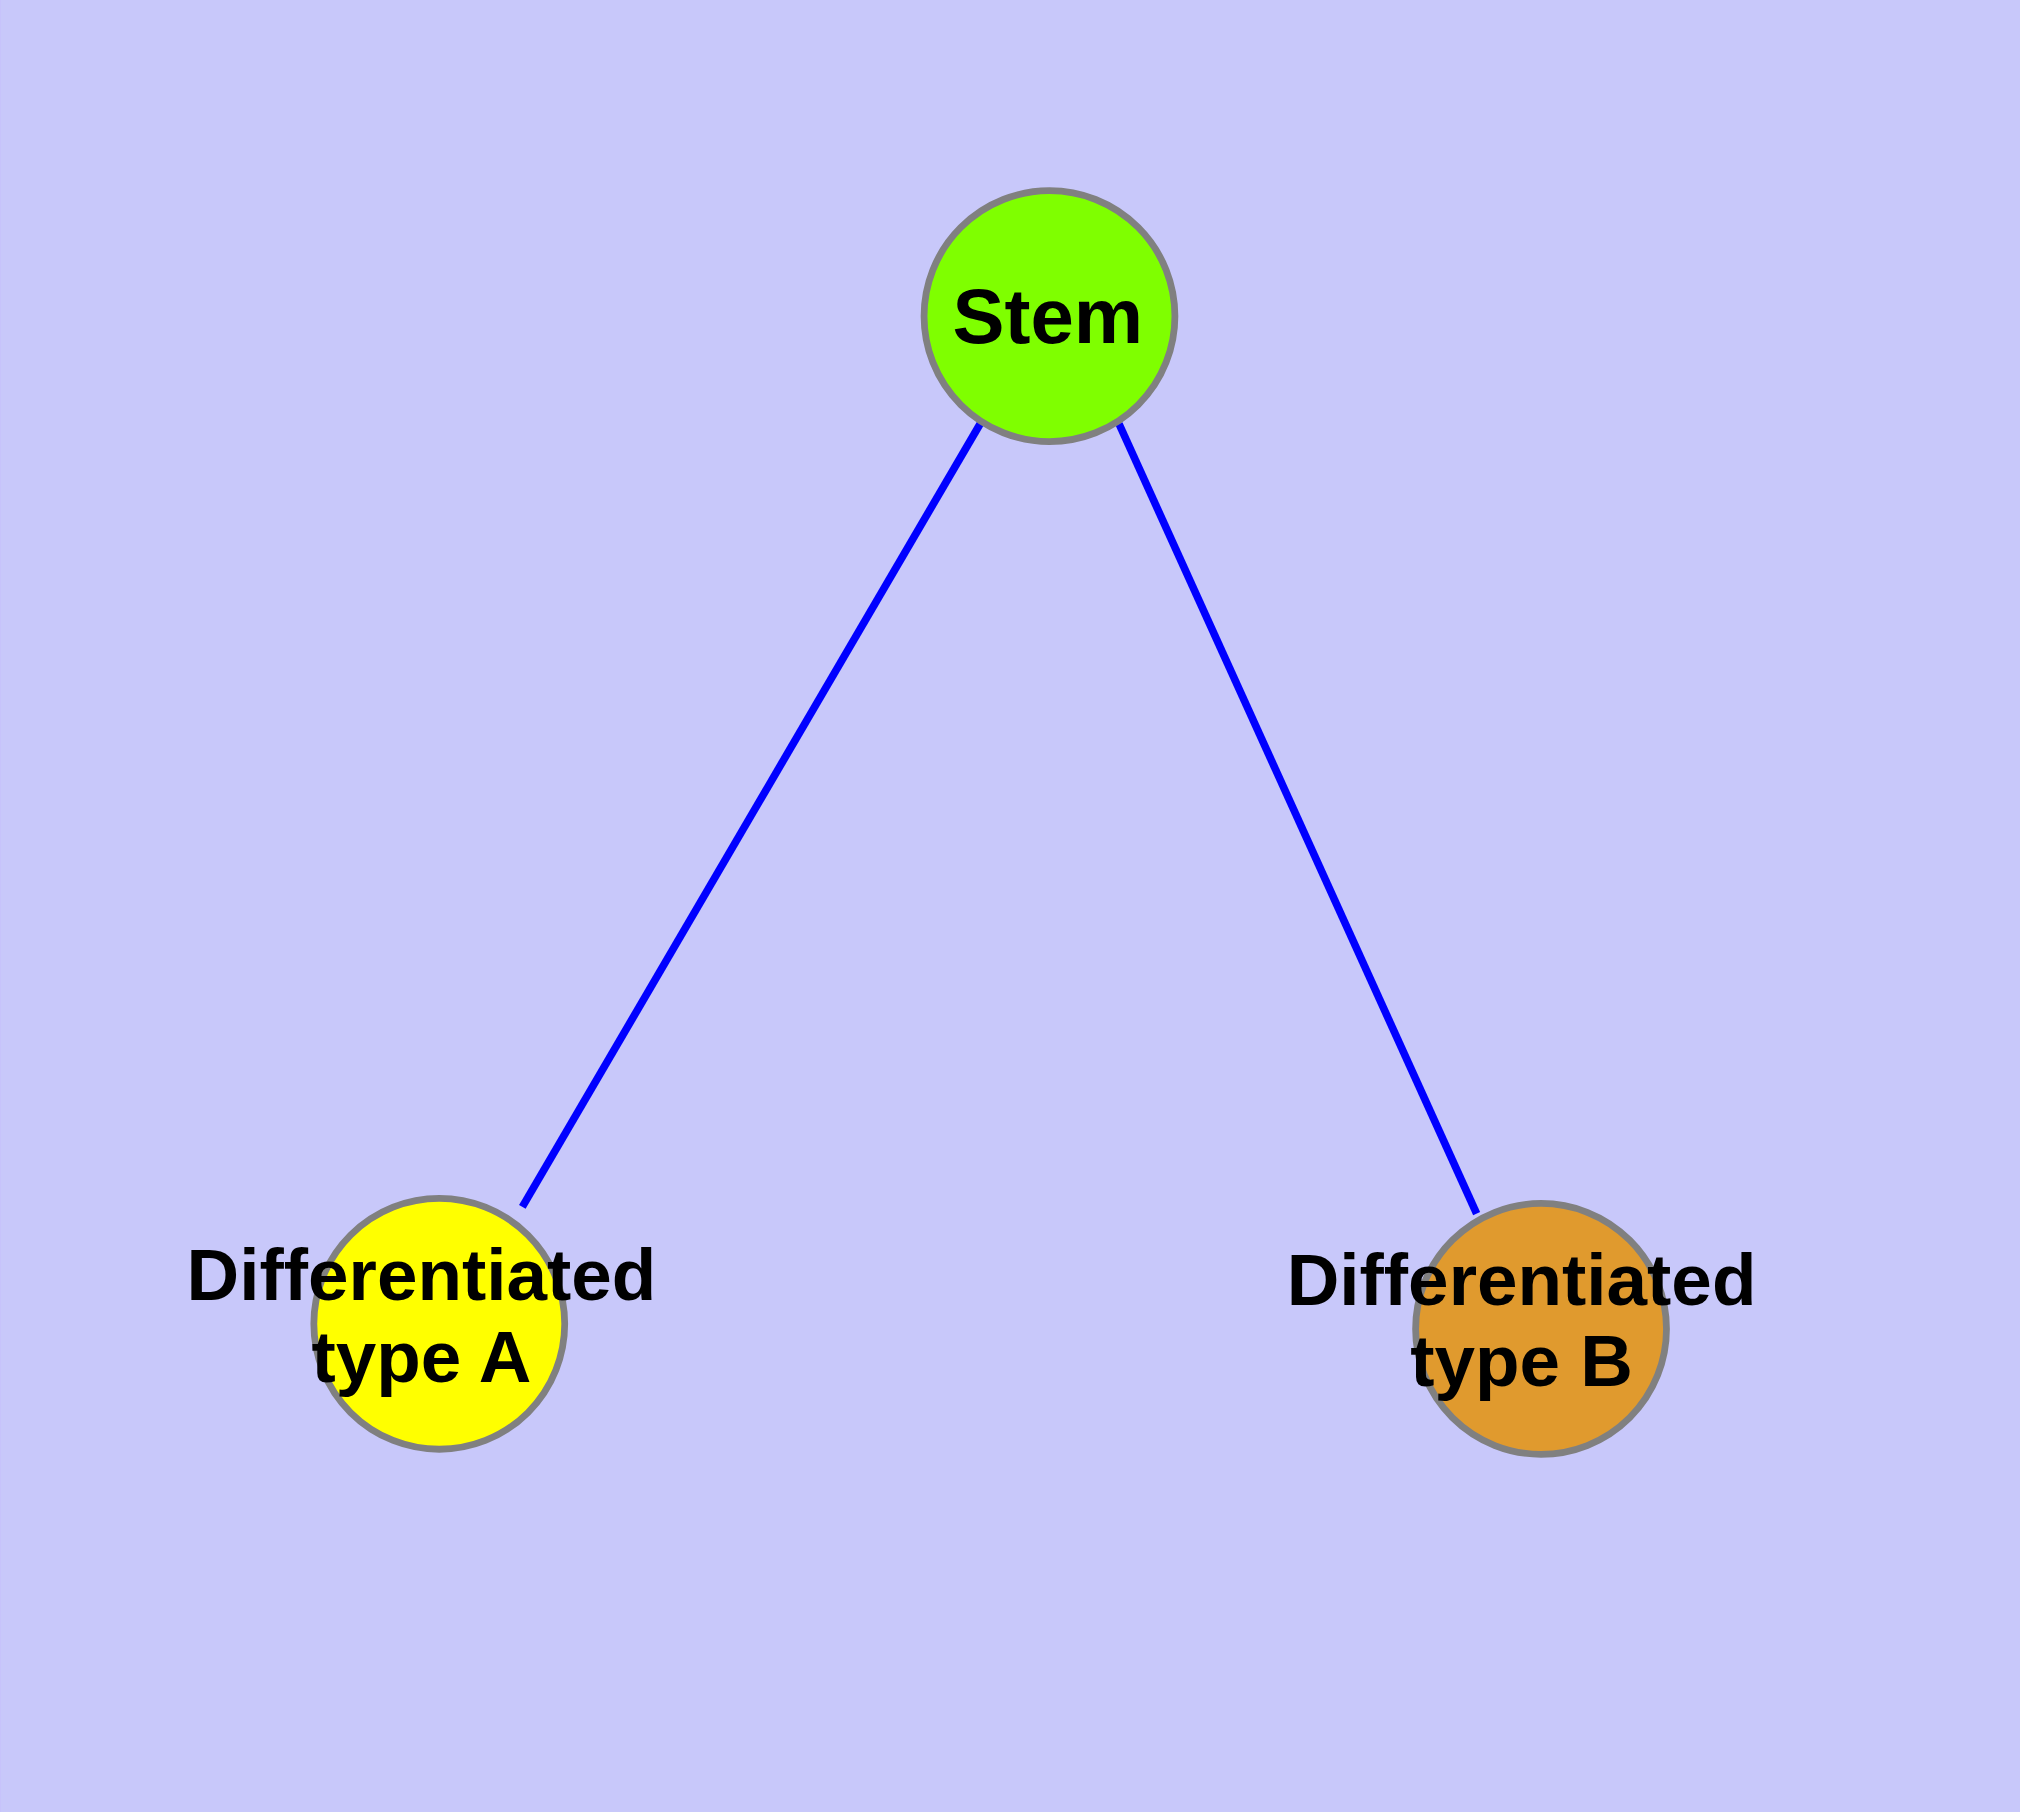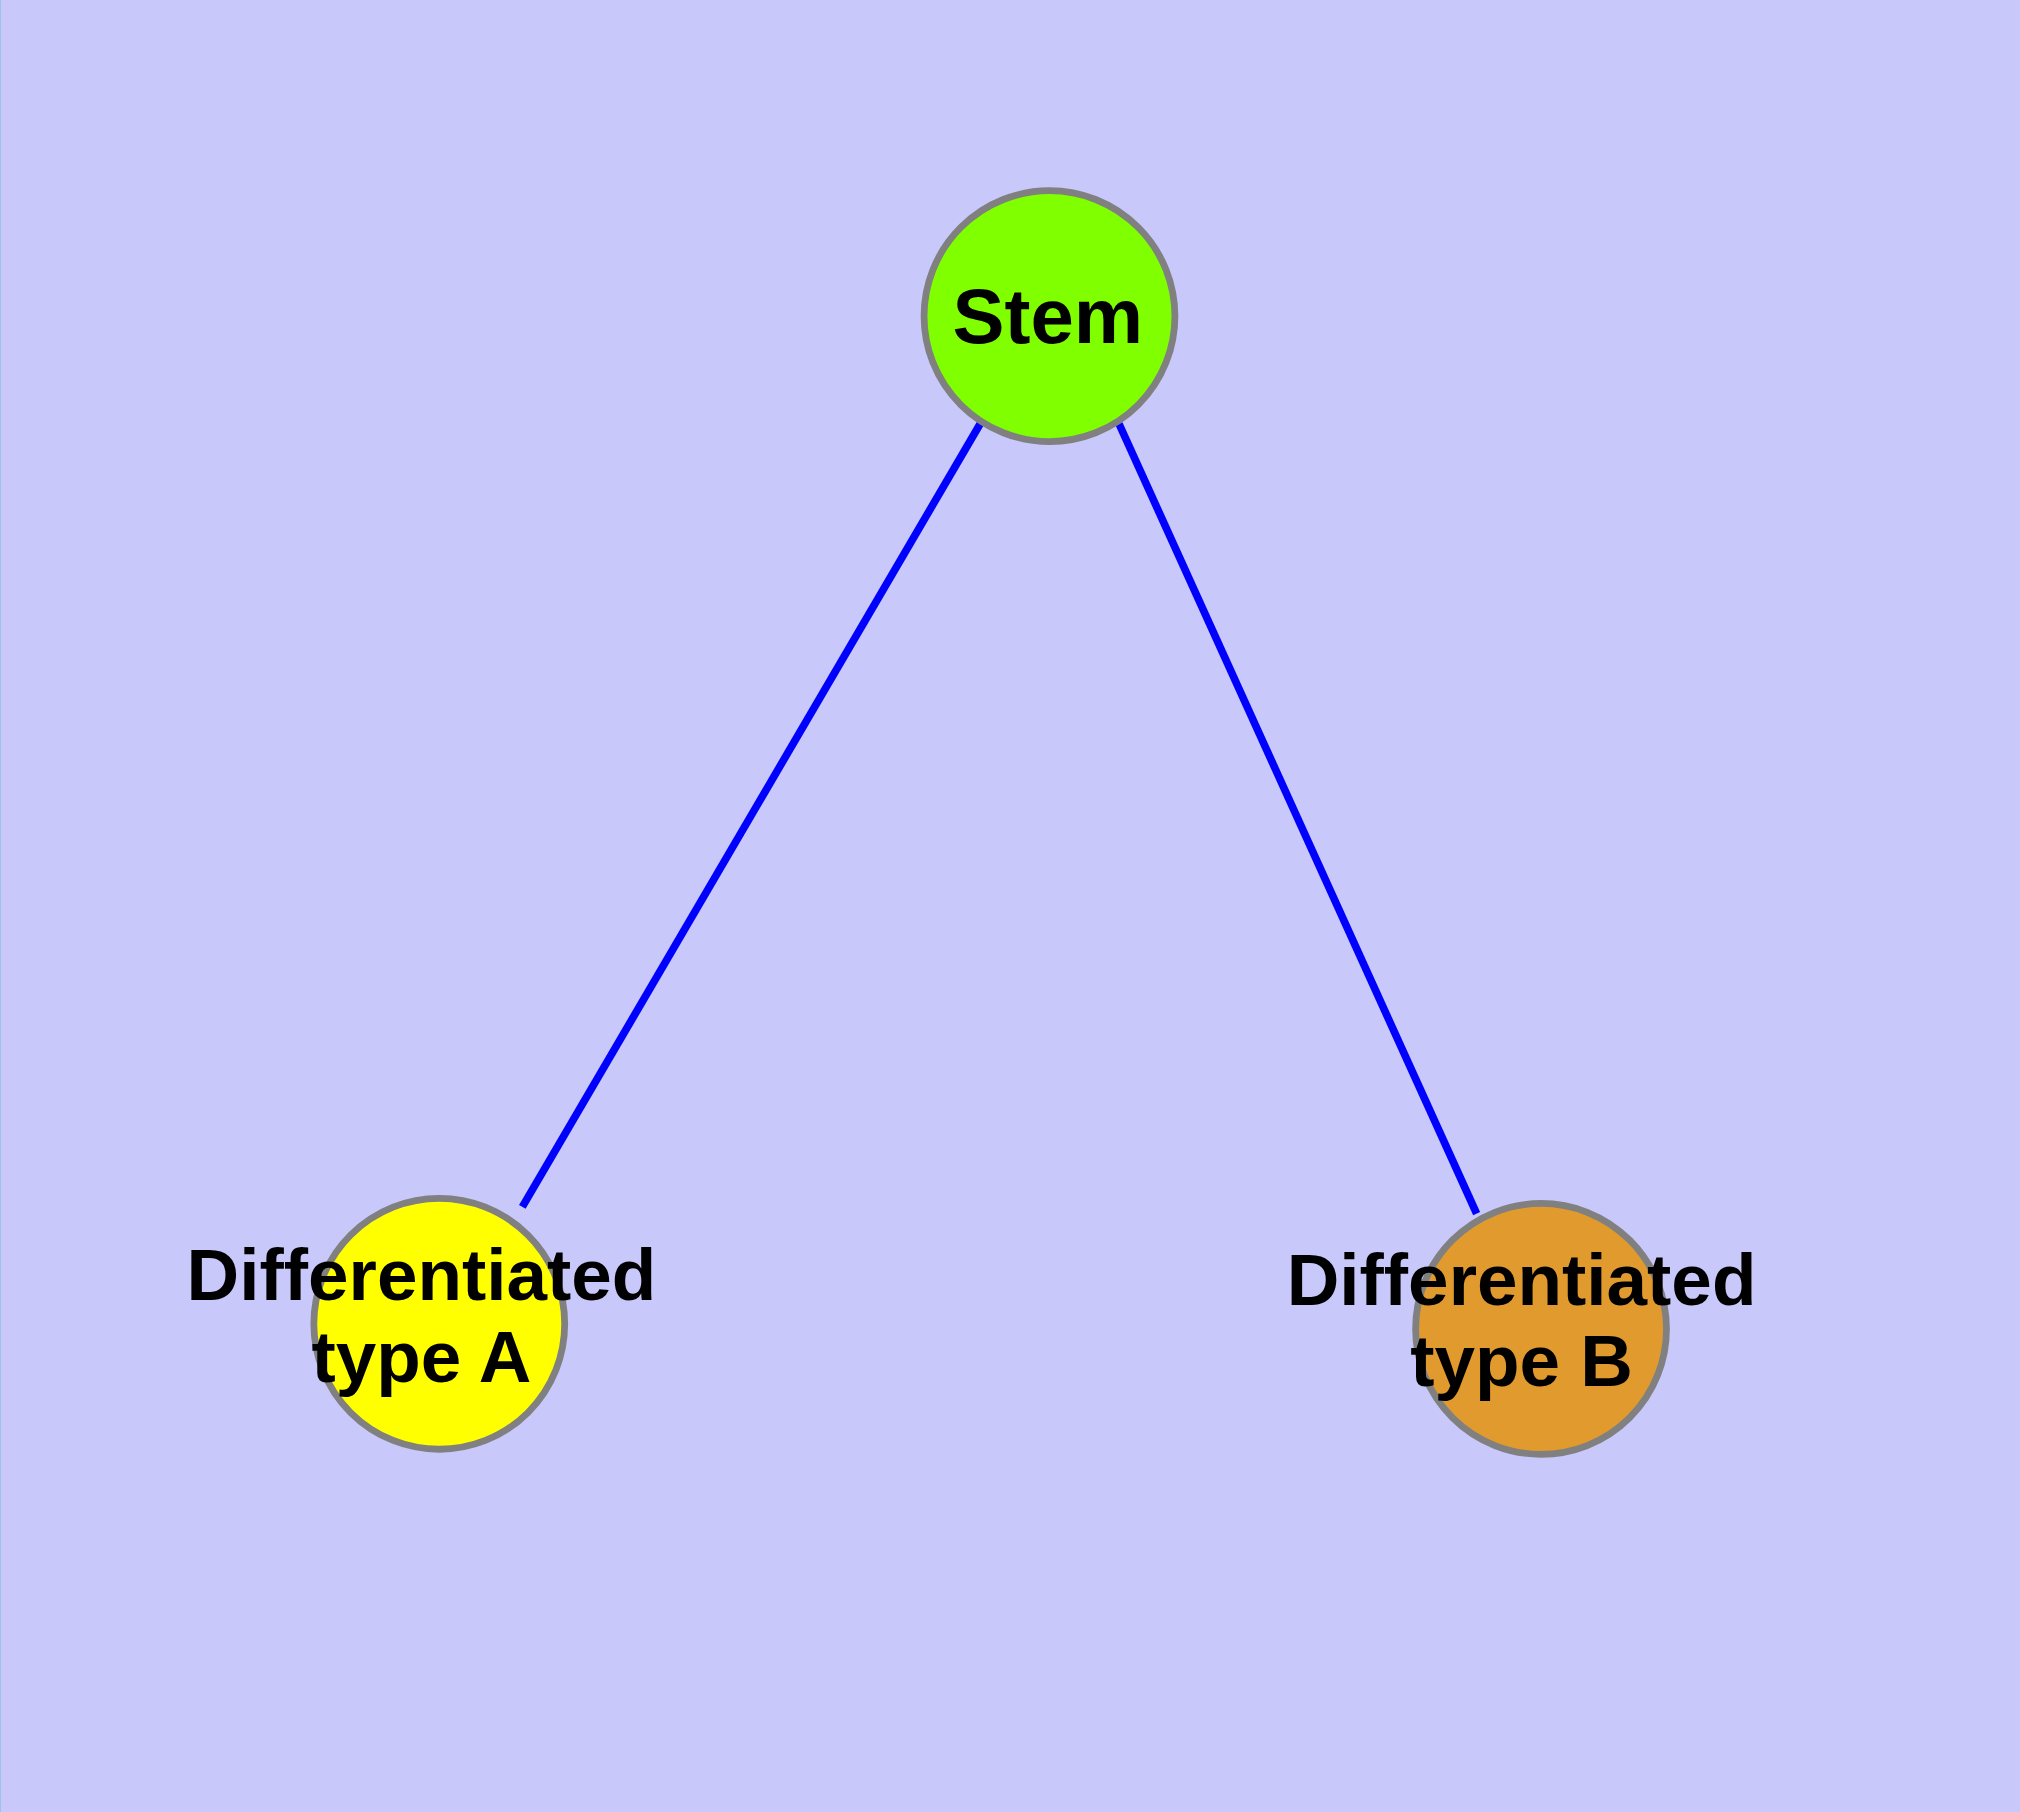--- a/index.html
+++ b/index.html
@@ -26,21 +26,21 @@
     font-family: "Liberation Sans", sans-serif;
     font-weight: bold;
     fill: #000000;
     text-anchor: middle;
     dominant-baseline: middle;
   }
 </style>
 </head>
 <body>
 
-<div id="canvas" style="background: #14b8a6;">
+<div id="canvas" style="background: #c4b5fd;">
   <svg id="graph-svg" viewBox="0 0 2384 2138" xmlns="http://www.w3.org/2000/svg">
 
     <rect id="bg-rect" x="0" y="0" width="2384" height="2138" fill="#C8C8FA"></rect>
 
     <g id="edges-group">
         <line x1="1158" y1="497" x2="616" y2="1424" stroke="#0000FF" stroke-width="9" stroke-linecap="butt"></line>
         <line x1="1320" y1="500" x2="1742" y2="1432" stroke="#0000FF" stroke-width="9" stroke-linecap="butt"></line>
       </g>
     <g id="nodes-group">
         <g>

